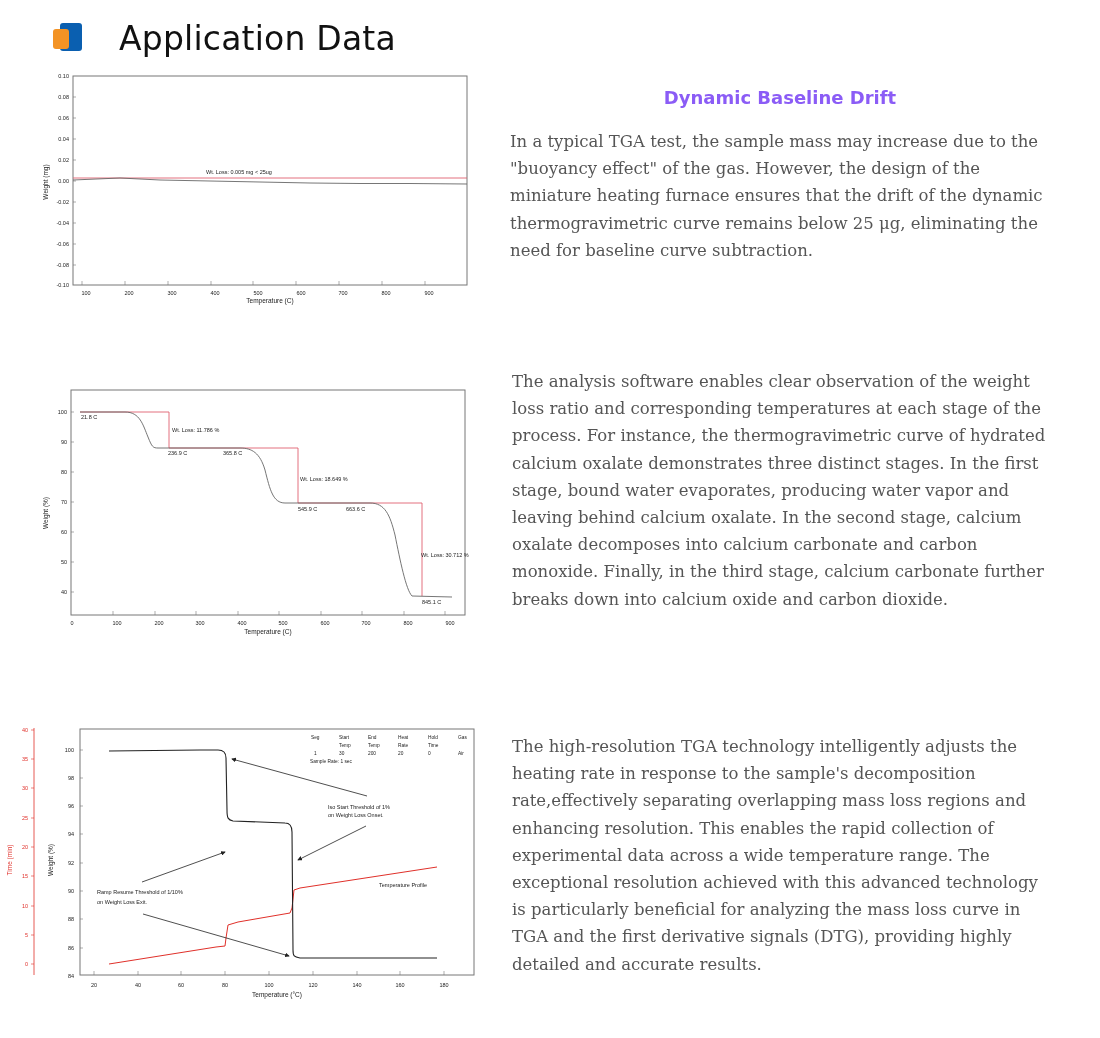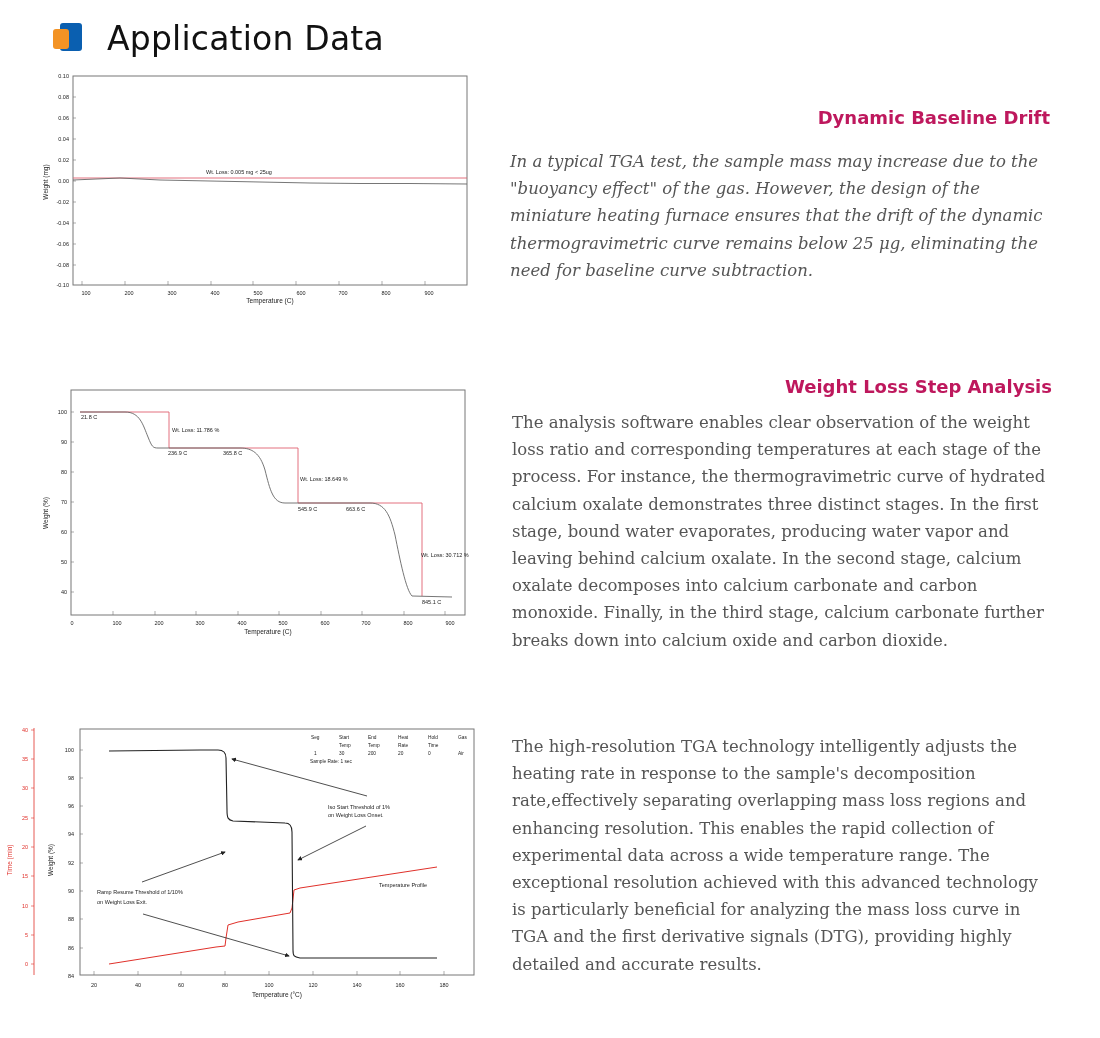--- a/index.html
+++ b/index.html
@@ -1,29 +1,29 @@
 <!DOCTYPE html>
 <html><head>
 <meta charset="utf-8">
 <style>
   html, body { margin: 0; padding: 0; background: #ffffff; }
   body { width: 1100px; height: 1038px; position: relative; overflow: hidden;
          font-family: "DejaVu Sans", sans-serif; color: #333; }
-  .header { position: absolute; left: 52px; top: 16px; height: 44px; display: flex; align-items: center; }
+  .header { position: absolute; left: 52px; top: 16px; height: 44px; display: flex; align-items: center; gap: 12px; }
   .logo { position: relative; width: 32px; height: 30px; margin-right: 23px; }
   .logo .blue { position: absolute; left: 8px; top: 0; width: 22px; height: 28px; background: #0a5fb0; border-radius: 3px; }
   .logo .orange { position: absolute; left: 1px; top: 6px; width: 16px; height: 20px; background: #f39325; border-radius: 3px; }
   .page-title { font-family: "DejaVu Sans", sans-serif; font-size: 33px; font-weight: 400; color: #111; letter-spacing: 0.2px; }
 
   .chart { position: absolute; }
   .chart svg { display: block; }
   .chart text { font-family: "Liberation Sans", sans-serif; }
 
   .section { position: absolute; }
-  .sec-title { font-family: "DejaVu Sans", sans-serif; font-weight: bold; font-size: 18px; color: #be185d; text-align: right; margin-top: 20px; }
+  .sec-title { font-family: "DejaVu Sans", sans-serif; font-weight: bold; font-size: 18px; color: #8b5cf6; text-align: center; }
   .sec-body { font-family: "DejaVu Serif", serif; font-size: 16.5px; line-height: 27.2px; color: #555; margin-top: 0; }
 </style>
 </head>
 <body>
 
 <div class="header">
   <div class="logo">
     <div class="blue"></div>
     <div class="orange"></div>
   </div>
@@ -80,21 +80,21 @@
     <text x="230" y="233" font-size="6.5" fill="#222" text-anchor="middle">Temperature (C)</text>
     <text x="8" y="112" font-size="6.5" fill="#222" text-anchor="middle" transform="rotate(-90 8 112)">Weight (mg)</text>
     <line x1="33" y1="108" x2="427" y2="108" stroke="#e06070" stroke-width="0.9"></line>
     <polyline fill="none" stroke="#666" stroke-width="0.9" points="33,110 80,108 120,110 170,111 220,112 270,113 320,113.5 370,113.5 427,114"></polyline>
     <text x="166" y="104" font-size="5.5" fill="#222">Wt. Loss: 0.005 mg &lt; 25ug</text>
   </svg>
 </div>
 
 <div class="section" style="left:510px; top:87px; width:540px;">
   <div class="sec-title">Dynamic Baseline Drift</div>
-  <p class="sec-body" style="margin-top:20px;font-style:italic;">In a typical TGA test, the sample mass may increase due to the "buoyancy effect" of the gas. However, the design of the miniature heating furnace ensures that the drift of the dynamic thermogravimetric curve remains below 25 μg, eliminating the need for baseline curve subtraction.</p>
+  <p class="sec-body" style="margin-top:20px;">In a typical TGA test, the sample mass may increase due to the "buoyancy effect" of the gas. However, the design of the miniature heating furnace ensures that the drift of the dynamic thermogravimetric curve remains below 25 μg, eliminating the need for baseline curve subtraction.</p>
 </div>
 
 <div class="chart" style="left:40px; top:385px;">
   <svg width="440" height="255" viewBox="0 0 440 255">
     <rect x="31" y="5" width="394" height="225" fill="#fff" stroke="#777" stroke-width="1"></rect>
     <g font-size="5.5" fill="#222" text-anchor="end">
       <text x="27" y="29">100</text>
       <text x="27" y="59">90</text>
       <text x="27" y="89">80</text>
       <text x="27" y="119">70</text>
@@ -144,21 +144,20 @@
       <text x="260" y="96">Wt. Loss: 18.649 %</text>
       <text x="258" y="126">545.9 C</text>
       <text x="306" y="126">663.6 C</text>
       <text x="381" y="172">Wt. Loss: 30.712 %</text>
       <text x="382" y="219">845.1 C</text>
     </g>
   </svg>
 </div>
 
 <div class="section" style="left:512px; top:356px; width:540px;">
-  <div class="sec-title">Weight Loss Step Analysis</div>
   <p class="sec-body" style="margin-top:12px;">The analysis software enables clear observation of the weight loss ratio and corresponding temperatures at each stage of the process. For instance, the thermogravimetric curve of hydrated calcium oxalate demonstrates three distinct stages. In the first stage, bound water evaporates, producing water vapor and leaving behind calcium oxalate. In the second stage, calcium oxalate decomposes into calcium carbonate and carbon monoxide. Finally, in the third stage, calcium carbonate further breaks down into calcium oxide and carbon dioxide.</p>
 </div>
 
 <div class="chart" style="left:0px; top:720px;">
   <svg width="480" height="290" viewBox="0 0 480 290">
 
     <line x1="34" y1="8" x2="34" y2="255" stroke="#e0302a" stroke-width="0.8"></line>
     <g stroke="#e0302a" stroke-width="0.6">
       <line x1="31" y1="10" x2="34" y2="10"></line>
         <line x1="31" y1="39" x2="34" y2="39"></line>

